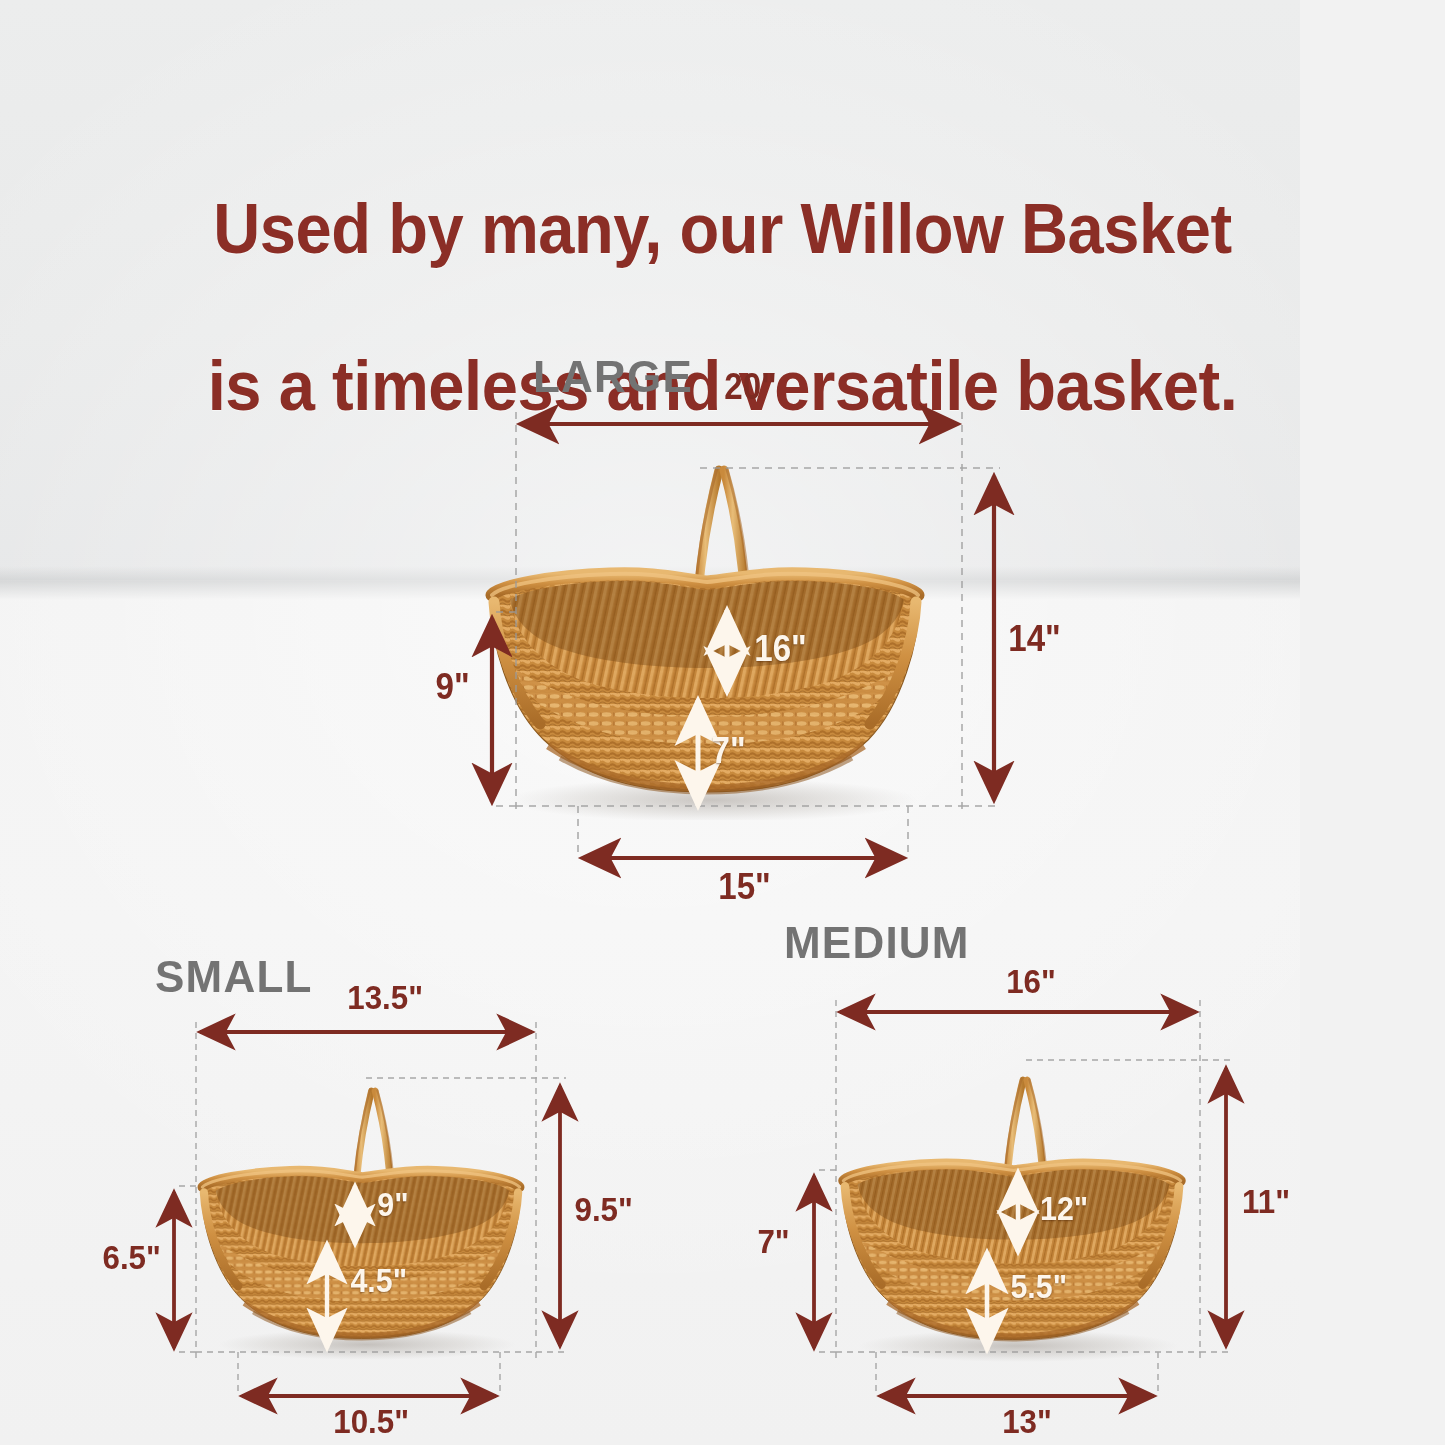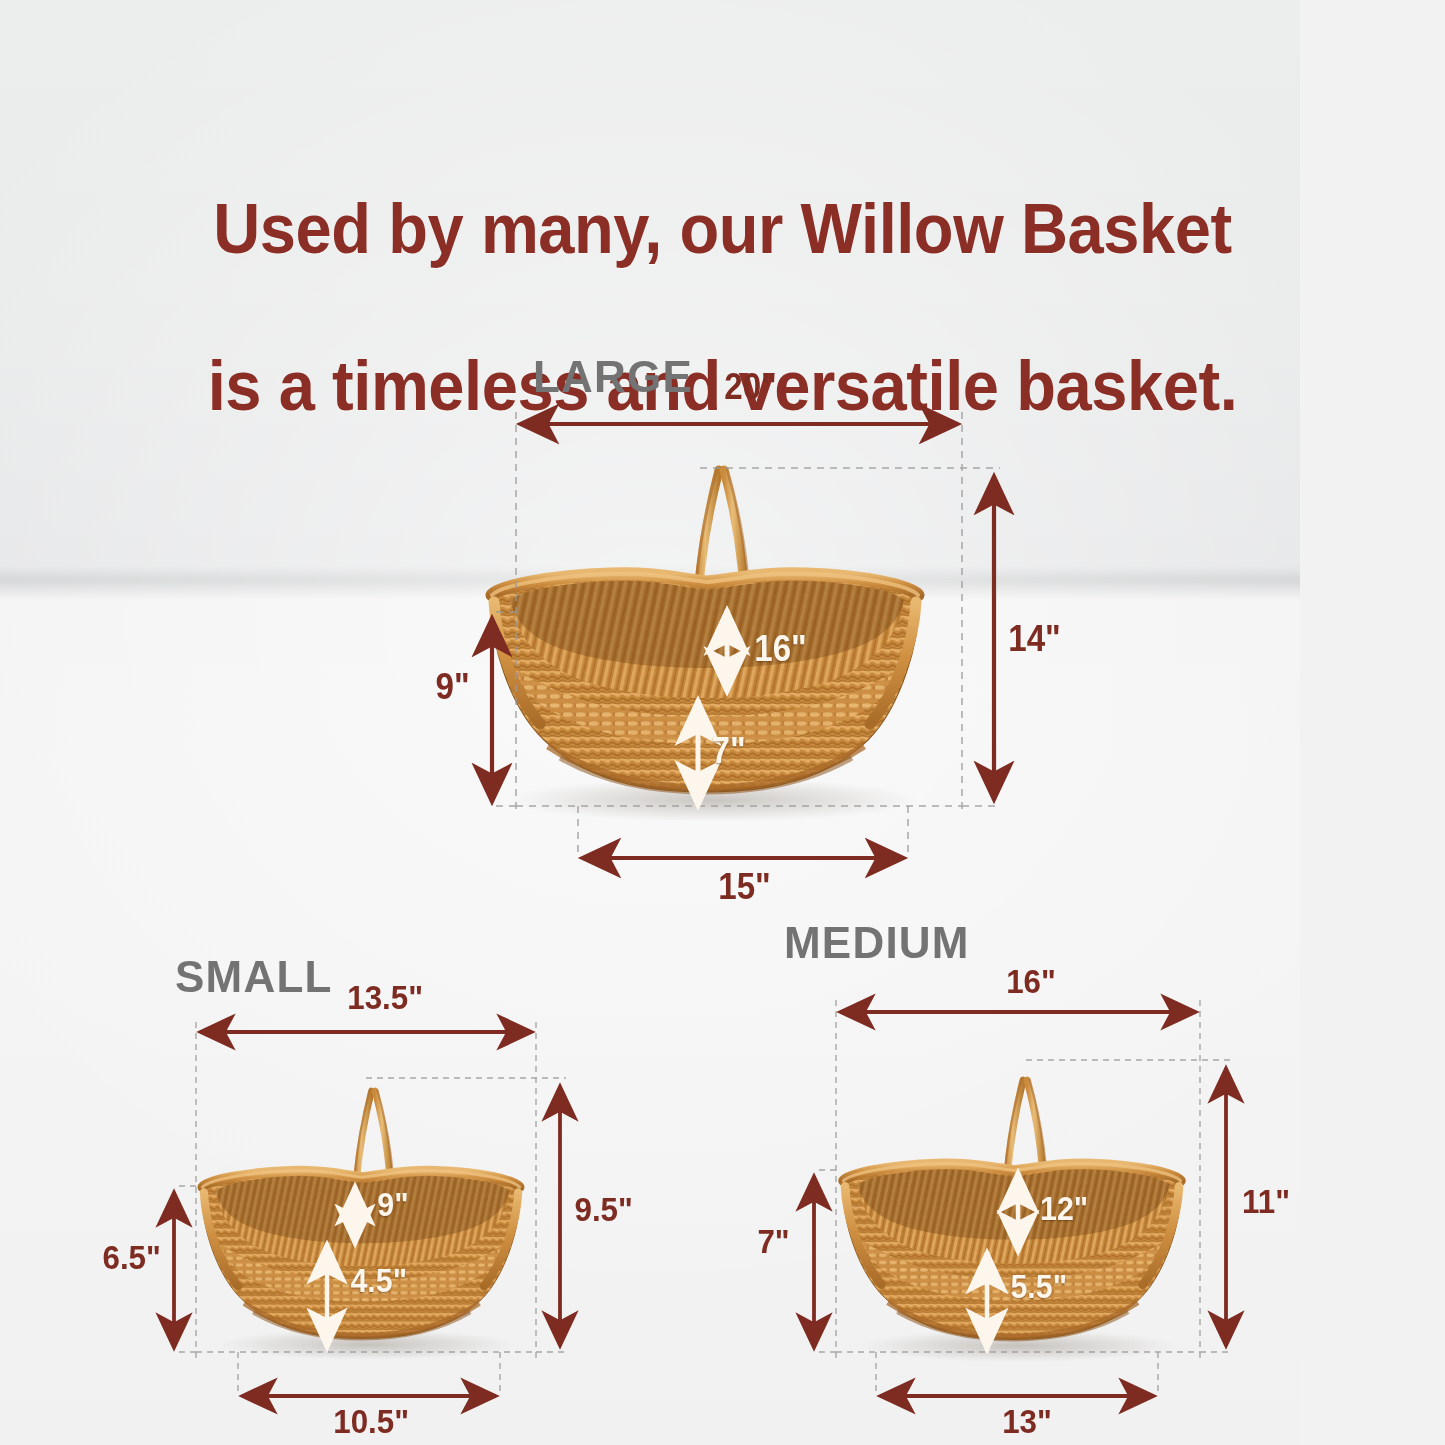--- a/index.html
+++ b/index.html
@@ -267,21 +267,21 @@
     </g>
   </svg>
 
   <svg class="layer">
     <g stroke="#fdf6ec" stroke-width="4.4" fill="none">
       <line x1="355" y1="1186" x2="355" y2="1244" marker-start="url(#ahWs)" marker-end="url(#ahW)"></line>
       <line x1="327" y1="1244" x2="327" y2="1348" marker-start="url(#ahWs)" marker-end="url(#ahW)"></line>
     </g>
   </svg>
 
-  <div class="size-label" style="left:155px;top:952px;margin-left:20px;">SMALL</div>
+  <div class="size-label" style="left:155px;top:952px;">SMALL</div>
   <div class="dim-txt" style="left:344px;top:978px;font-size:34px;">13.5"</div>
   <div class="dim-txt" style="left:572px;top:1190px;font-size:34px;">9.5"</div>
   <div class="dim-txt" style="left:100px;top:1238px;font-size:34px;">6.5"</div>
   <div class="dim-txt" style="left:330px;top:1402px;font-size:34px;">10.5"</div>
   <div class="dim-txt white" style="left:376px;top:1186px;font-size:33px;">9"</div>
   <div class="dim-txt white" style="left:348px;top:1262px;font-size:33px;">4.5"</div>
 
   <div class="basket-wrap" style="left:826px;top:1056px;width:372px;height:306px;">
     <svg viewBox="0 0 470 380" width="372" height="306" preserveAspectRatio="none">
       <ellipse cx="243" cy="360" rx="202" ry="20" fill="url(#shadowG)"></ellipse>

